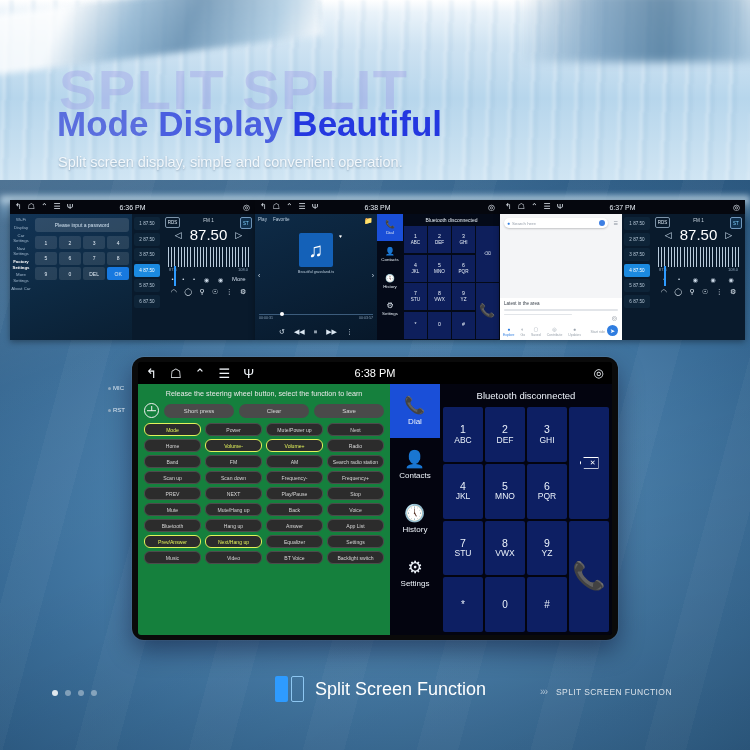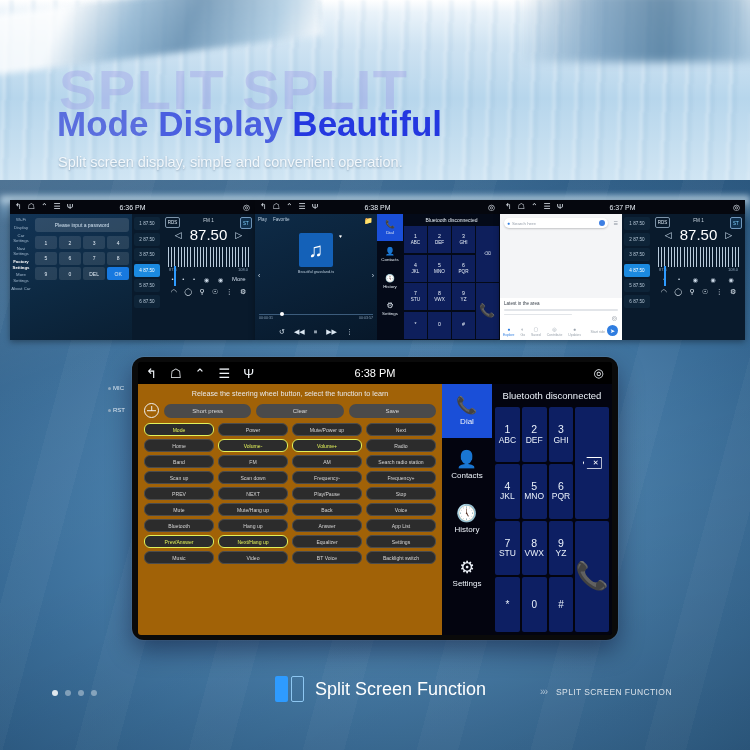--- a/index.html
+++ b/index.html
@@ -242,21 +242,21 @@
   .sysbar .ic { color: #f0f4f8; font-size: 13px; margin-right: 13px; line-height: 1; }
   .sysbar .time {
     position: absolute; left: 50%; transform: translateX(-50%);
     color: #ffffff; font-size: 11px;
   }
   .sysbar .pin { position: absolute; right: 8px; color: #eef3f8; font-size: 12px; }
 
   .split { flex: 1; display: flex; }
 
   
-  .pane-left { width: 304px; background: #a16207; padding: 5px 6px 15px; }
+  .pane-left { width: 252px; background: #15803d; padding: 5px 6px 15px; }
   .swl-title { color: #e8e8e8; font-size: 7.2px; text-align: center; margin-bottom: 5px; }
   .swl-actions { display: flex; align-items: center; gap: 5px; margin-bottom: 5px; }
   .swl-wheel {
     width: 15px; height: 15px; border-radius: 50%; border: 1.6px solid #f0f0f0;
     position: relative; flex: 0 0 15px;
   }
   .swl-wheel::before { content:""; position:absolute; left:50%; top:2px; width:1.6px; height:5px; background:#f0f0f0; transform:translateX(-50%); }
   .swl-wheel::after { content:""; position:absolute; left:2px; top:50%; width:9px; height:1.6px; background:#f0f0f0; transform:translateY(-50%); }
   .swl-act {
     flex: 1; height: 14px; background: #4a4a4a; border-radius: 7px;

